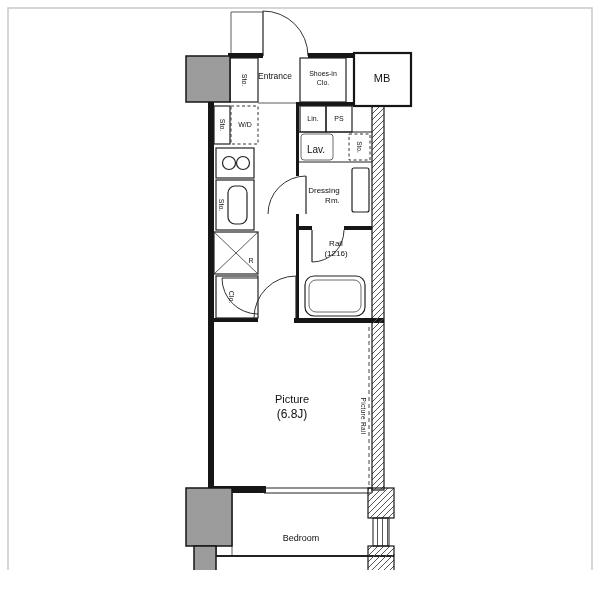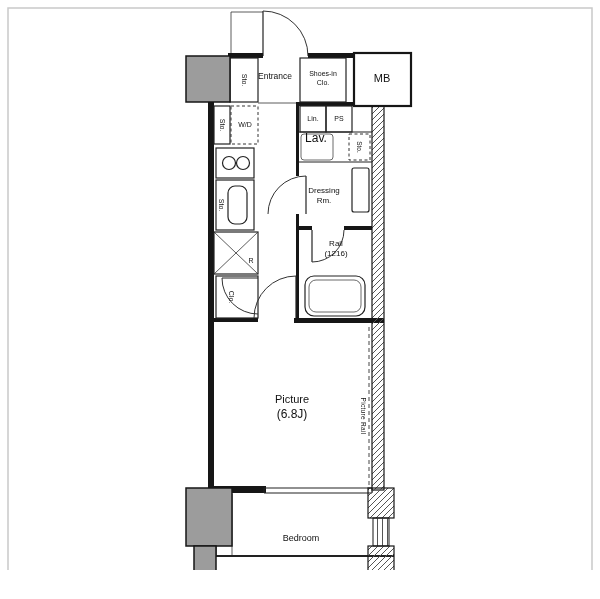--- a/index.html
+++ b/index.html
@@ -135,23 +135,23 @@
   <div class="lbl" style="left:382px;top:79px;font-size:11px;">MB</div>
 
   <div class="lbl vert" style="left:222px;top:125px;font-size:7px;">Sto.</div>
   <div class="lbl" style="left:245px;top:125px;font-size:7px;">W/D</div>
   <div class="lbl vert" style="left:221px;top:205px;font-size:7px;">Sto.</div>
   <div class="lbl" style="left:251px;top:261px;font-size:7px;">R</div>
   <div class="lbl vert" style="left:231px;top:297px;font-size:7px;">Clo.</div>
 
   <div class="lbl" style="left:313px;top:119px;font-size:7px;">Lin.</div>
   <div class="lbl" style="left:339px;top:119px;font-size:7px;">PS</div>
-  <div class="lbl" style="left:316px;top:138px;font-size:12px;">Lav.</div>
+  <div class="lbl" style="left:316px;top:150px;font-size:10px;">Lav.</div>
   <div class="lbl vert" style="left:359px;top:147px;font-size:6.5px;">Sto.</div>
-  <div class="lbl" style="left:324px;top:196px;font-size:8px;">
+  <div class="lbl" style="left:324px;top:196px;font-size:8px;text-align:right;">
     <span>Dressing</span>
     <span>Rm.</span>
   </div>
   <div class="lbl" style="left:336px;top:249px;font-size:8px;">
     <span>Rail</span>
     <span>(1216)</span>
   </div>
 
   <div class="lbl" style="left:292px;top:407px;font-size:11px;">
     <span>Picture</span>

